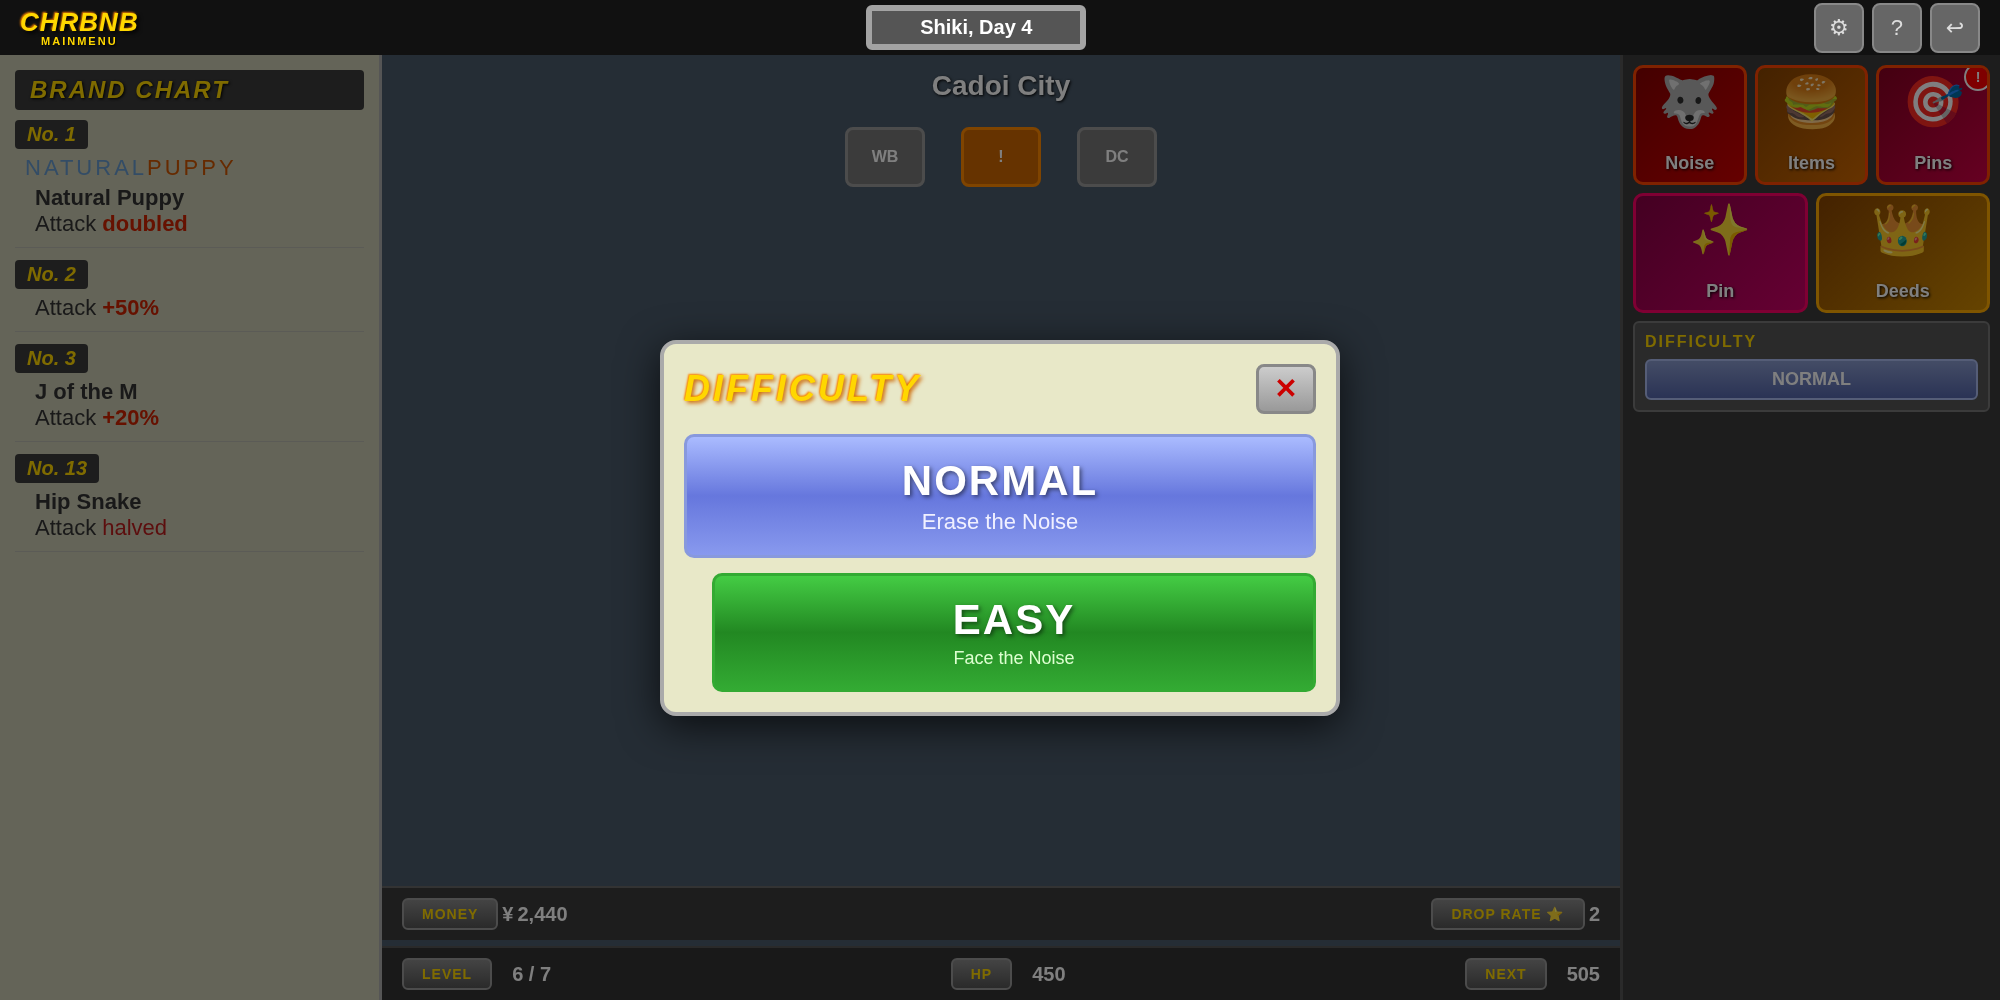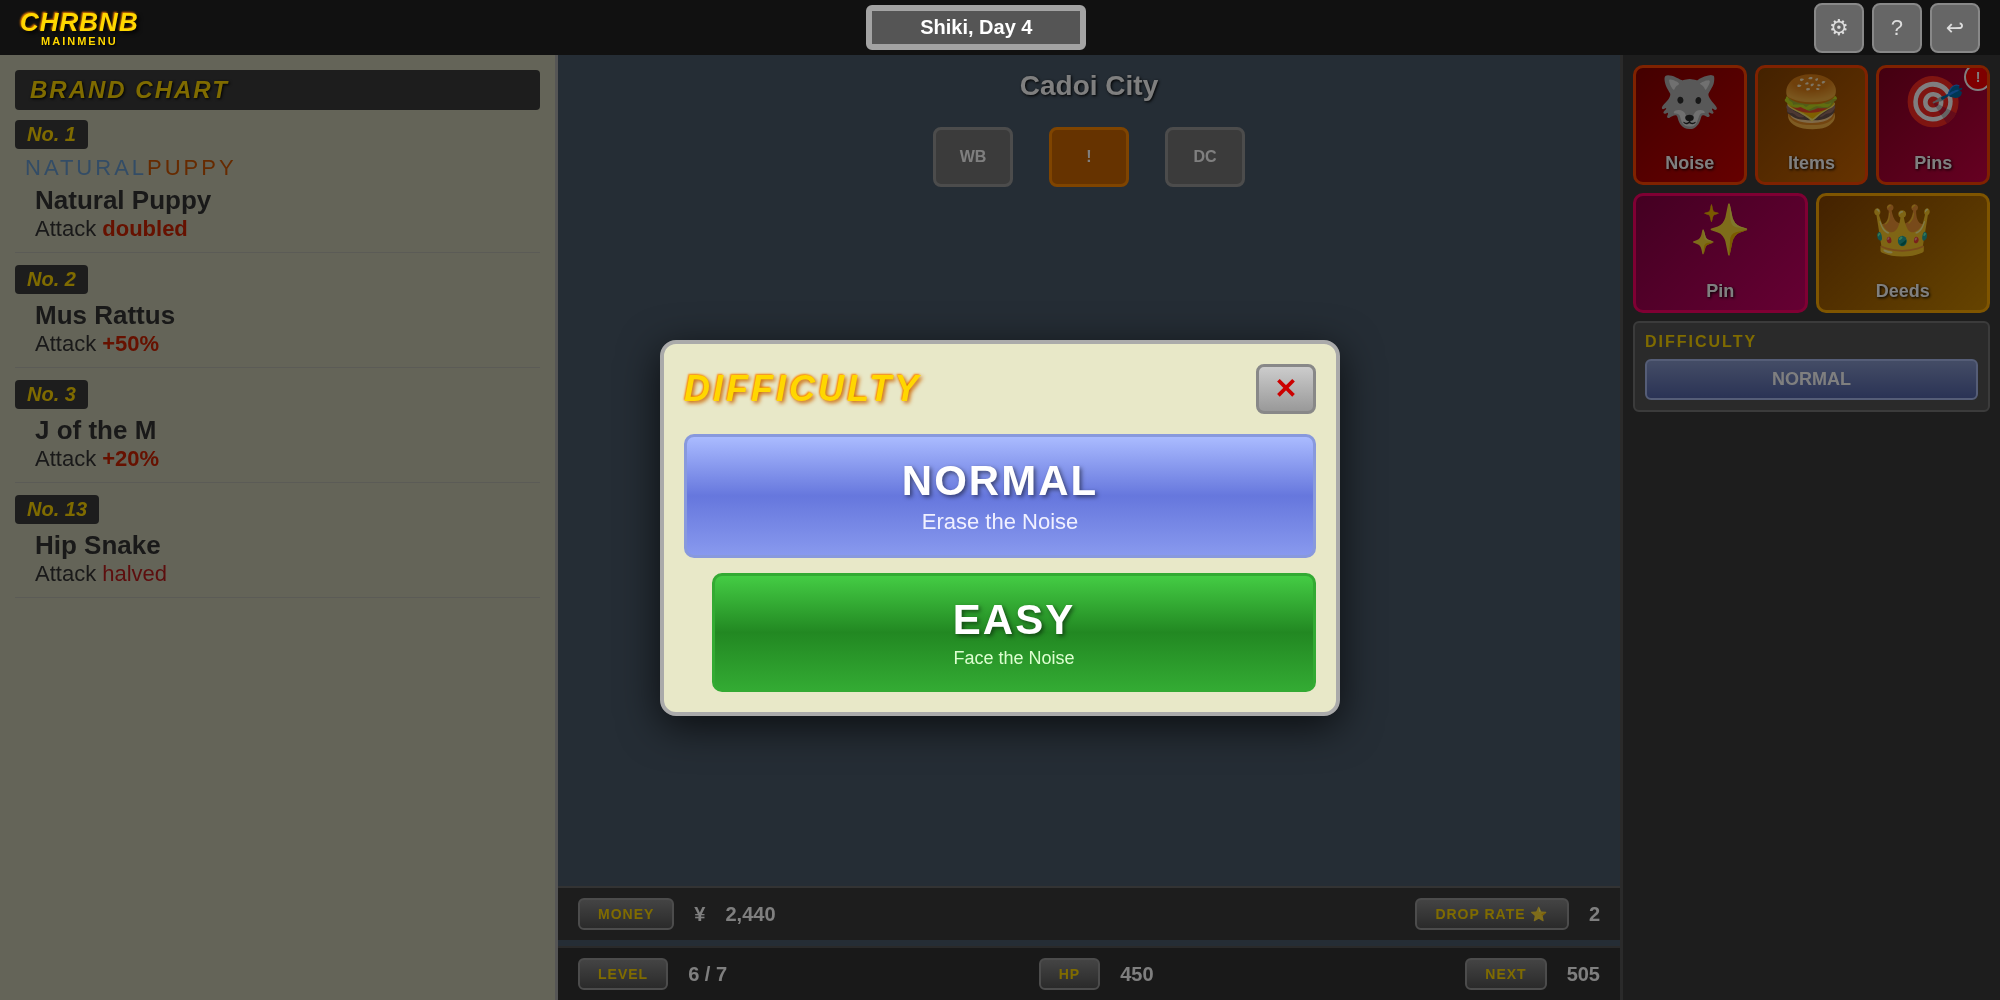--- a/index.html
+++ b/index.html
@@ -100,21 +100,21 @@
       position: absolute;
       top: 55px;
       left: 0;
       right: 0;
       bottom: 0;
       display: flex;
     }
 
     
     .brand-chart-panel {
-      width: 558px;
+      width: 382px;
       background: #c8c8b0;
       border-right: 3px solid #aaa;
       padding: 15px;
       position: relative;
       z-index: 5;
     }
 
     .brand-chart-title {
       background: #3a3a3a;
       color: #ffd700;
@@ -154,21 +154,21 @@
       margin-bottom: 4px;
       padding-left: 10px;
     }
 
     .brand-name-large .part2 {
       color: #cc5500;
       font-weight: 400;
     }
 
     .brand-item-name {
-      font-size: 26px;
+      font-size: 22px;
       color: #333;
       font-weight: bold;
       padding-left: 20px;
     }
 
     .brand-attack {
       font-size: 22px;
       color: #333;
       padding-left: 20px;
     }
@@ -510,21 +510,20 @@
       </div>
       <div class="brand-item-name">Natural Puppy</div>
       <div class="brand-attack">
         <span>Attack</span>
         <span class="attack-red">doubled</span>
       </div>
     </div>
 
     <div class="brand-item">
       <div class="brand-number">No. 2</div>
-      <div class="brand-item-name">Mus Rattus</div>
       <div class="brand-attack">
         <span>Attack</span>
         <span class="attack-red">+50%</span>
       </div>
     </div>
 
     <div class="brand-item">
       <div class="brand-number">No. 3</div>
       <div class="brand-item-name">J of the M</div>
       <div class="brand-attack">
@@ -545,21 +544,21 @@
 
   <div class="center-panel">
     <div class="city-header">Cadoi City</div>
 
     <div class="map-area">
       <div class="map-icon">WB</div>
       <div class="map-icon highlight">!</div>
       <div class="map-icon">DC</div>
     </div>
 
-    <div style="position:absolute; bottom:60px; left:0; right:0; background:#3a3a3a; border-top:2px solid #666; padding:10px 20px; display:flex; align-items:center; gap:20px;">
+    <div style="position:absolute; bottom:60px; left:0; right:0; background:#3a3a3a; border-top:2px solid #666; padding:10px 20px; display:flex; align-items:center; gap:4px;">
       <div class="stat-pill">MONEY</div>
       <div class="stat-num">¥</div>
       <div class="stat-num">2,440</div>
       <div style="flex:1;"></div>
       <div class="stat-pill">
         <span>DROP RATE</span>
         <span>⭐</span>
       </div>
       <div class="stat-num">2</div>
     </div>

